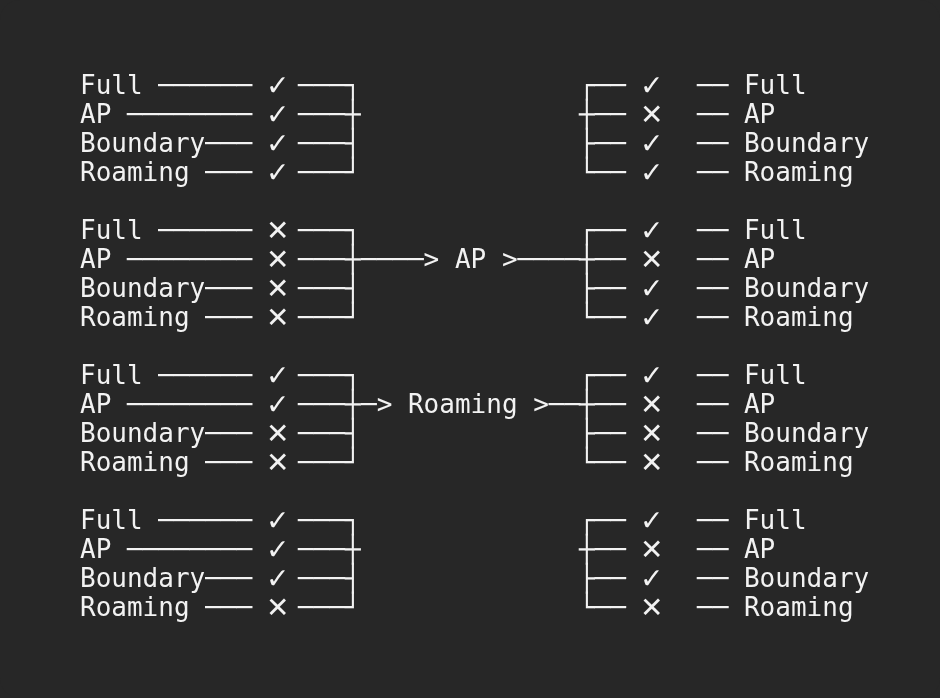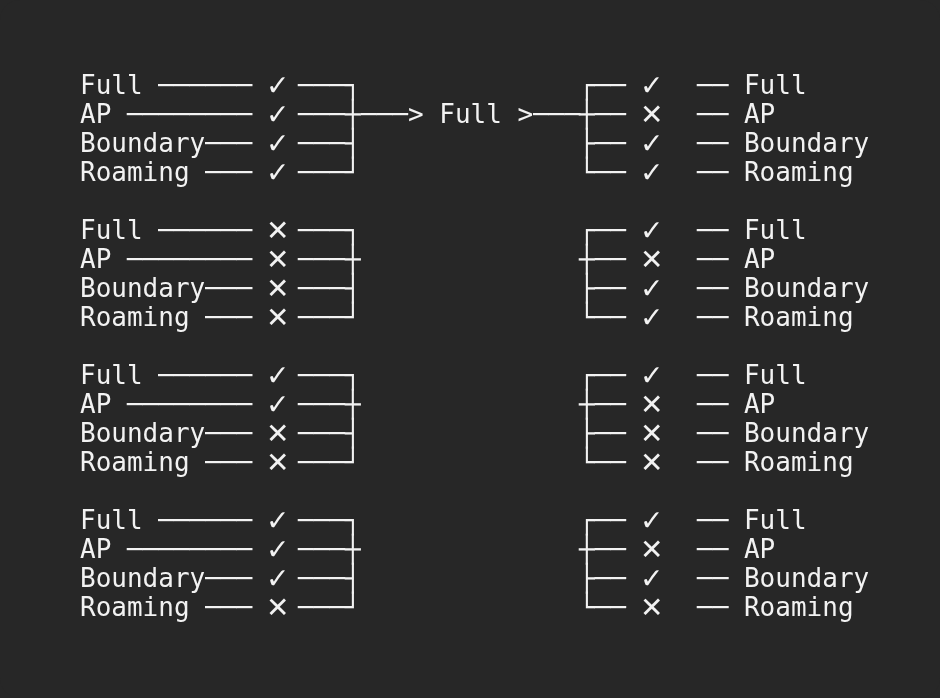--- a/index.html
+++ b/index.html
@@ -30,21 +30,20 @@
   <div class="t cA" style="top:129px">Boundary───</div>
   <div class="t cA" style="top:158px">Roaming ───</div>
   <div class="t cML mark" style="top:71px">✓</div>
   <div class="t cML mark" style="top:100px">✓</div>
   <div class="t cML mark" style="top:129px">✓</div>
   <div class="t cML mark" style="top:158px">✓</div>
   <div class="t cB" style="top:71px">───┐</div>
   <div class="t cB" style="top:100px">───┼</div>
   <div class="t cB" style="top:129px">───┤</div>
   <div class="t cB" style="top:158px">───┘</div>
-  <div class="t cC" style="top:100px">───&gt; Full &gt;───</div>
   <div class="t cRB" style="top:71px">┌──</div>
   <div class="t cRB" style="top:100px">┼──</div>
   <div class="t cRB" style="top:129px">├──</div>
   <div class="t cRB" style="top:158px">└──</div>
   <div class="t cMR mark" style="top:71px">✓</div>
   <div class="t cMR mark" style="top:100px">✕</div>
   <div class="t cMR mark" style="top:129px">✓</div>
   <div class="t cMR mark" style="top:158px">✓</div>
   <div class="t cD" style="top:71px">── Full</div>
   <div class="t cD" style="top:100px">── AP</div>
@@ -56,20 +55,21 @@
   <div class="t cA" style="top:274px">Boundary───</div>
   <div class="t cA" style="top:303px">Roaming ───</div>
   <div class="t cML mark" style="top:216px">✕</div>
   <div class="t cML mark" style="top:245px">✕</div>
   <div class="t cML mark" style="top:274px">✕</div>
   <div class="t cML mark" style="top:303px">✕</div>
   <div class="t cB" style="top:216px">───┐</div>
   <div class="t cB" style="top:245px">───┼</div>
   <div class="t cB" style="top:274px">───┤</div>
   <div class="t cB" style="top:303px">───┘</div>
+  <div class="t cC" style="top:245px">────&gt; AP &gt;────</div>
   <div class="t cRB" style="top:216px">┌──</div>
   <div class="t cRB" style="top:245px">┼──</div>
   <div class="t cRB" style="top:274px">├──</div>
   <div class="t cRB" style="top:303px">└──</div>
   <div class="t cMR mark" style="top:216px">✓</div>
   <div class="t cMR mark" style="top:245px">✕</div>
   <div class="t cMR mark" style="top:274px">✓</div>
   <div class="t cMR mark" style="top:303px">✓</div>
   <div class="t cD" style="top:216px">── Full</div>
   <div class="t cD" style="top:245px">── AP</div>
@@ -81,20 +81,21 @@
   <div class="t cA" style="top:419px">Boundary───</div>
   <div class="t cA" style="top:448px">Roaming ───</div>
   <div class="t cML mark" style="top:361px">✓</div>
   <div class="t cML mark" style="top:390px">✓</div>
   <div class="t cML mark" style="top:419px">✕</div>
   <div class="t cML mark" style="top:448px">✕</div>
   <div class="t cB" style="top:361px">───┐</div>
   <div class="t cB" style="top:390px">───┼</div>
   <div class="t cB" style="top:419px">───┤</div>
   <div class="t cB" style="top:448px">───┘</div>
+  <div class="t cC" style="top:390px">─&gt; Roaming &gt;──</div>
   <div class="t cRB" style="top:361px">┌──</div>
   <div class="t cRB" style="top:390px">┼──</div>
   <div class="t cRB" style="top:419px">├──</div>
   <div class="t cRB" style="top:448px">└──</div>
   <div class="t cMR mark" style="top:361px">✓</div>
   <div class="t cMR mark" style="top:390px">✕</div>
   <div class="t cMR mark" style="top:419px">✕</div>
   <div class="t cMR mark" style="top:448px">✕</div>
   <div class="t cD" style="top:361px">── Full</div>
   <div class="t cD" style="top:390px">── AP</div>

